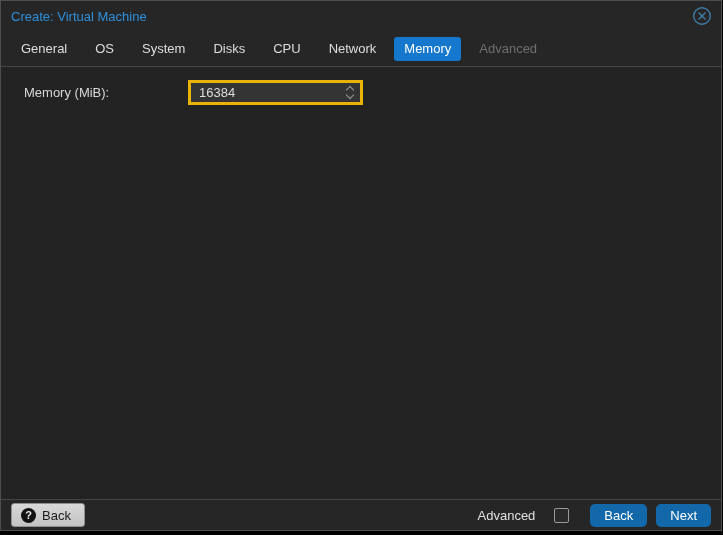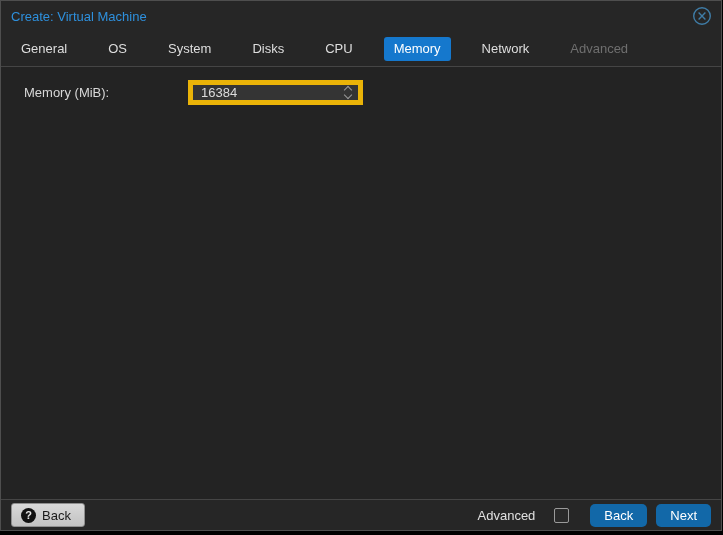--- a/index.html
+++ b/index.html
@@ -39,21 +39,21 @@
     cursor: pointer;
   }
   
   .tabbar {
     height: 36px;
     background: #262626;
     border-bottom: 1px solid #454545;
     display: flex;
     align-items: center;
     padding-left: 10px;
-    gap: 21px;
+    gap: 8px;
     flex: 0 0 auto;
   }
   .tab {
     font-size: 13px;
     color: #dedede;
     line-height: 24px;
     padding: 0 10px;
     border-radius: 3px;
     cursor: pointer;
     white-space: nowrap;
@@ -78,21 +78,21 @@
   }
   .form-label {
     width: 164px;
     font-size: 13px;
     color: #d8d8d8;
     flex: 0 0 auto;
   }
   .numberfield {
     width: 175px; height: 25px;
     background: #343434;
-    border: 5px solid #eab308;
+    border: 3px solid #eab308;
     display: flex;
     align-items: center;
     position: relative;
   }
   .numberfield input {
     flex: 1 1 auto;
     width: 100%;
     height: 100%;
     background: transparent;
     border: none;
@@ -202,22 +202,22 @@
       </svg>
     </span>
   </div>
 
   <div class="tabbar">
     <div class="tab">General</div>
     <div class="tab">OS</div>
     <div class="tab">System</div>
     <div class="tab">Disks</div>
     <div class="tab">CPU</div>
+    <div class="tab">Network</div>
     <div class="tab active">Memory</div>
-    <div class="tab">Network</div>
     <div class="tab disabled">Advanced</div>
   </div>
 
   <div class="content">
     <div class="form-row">
       <label class="form-label">Memory (MiB):</label>
       <div class="numberfield">
         <input type="text" value="16384" style="">
         <div class="spinner">
           <div class="spin-btn spin-up">

